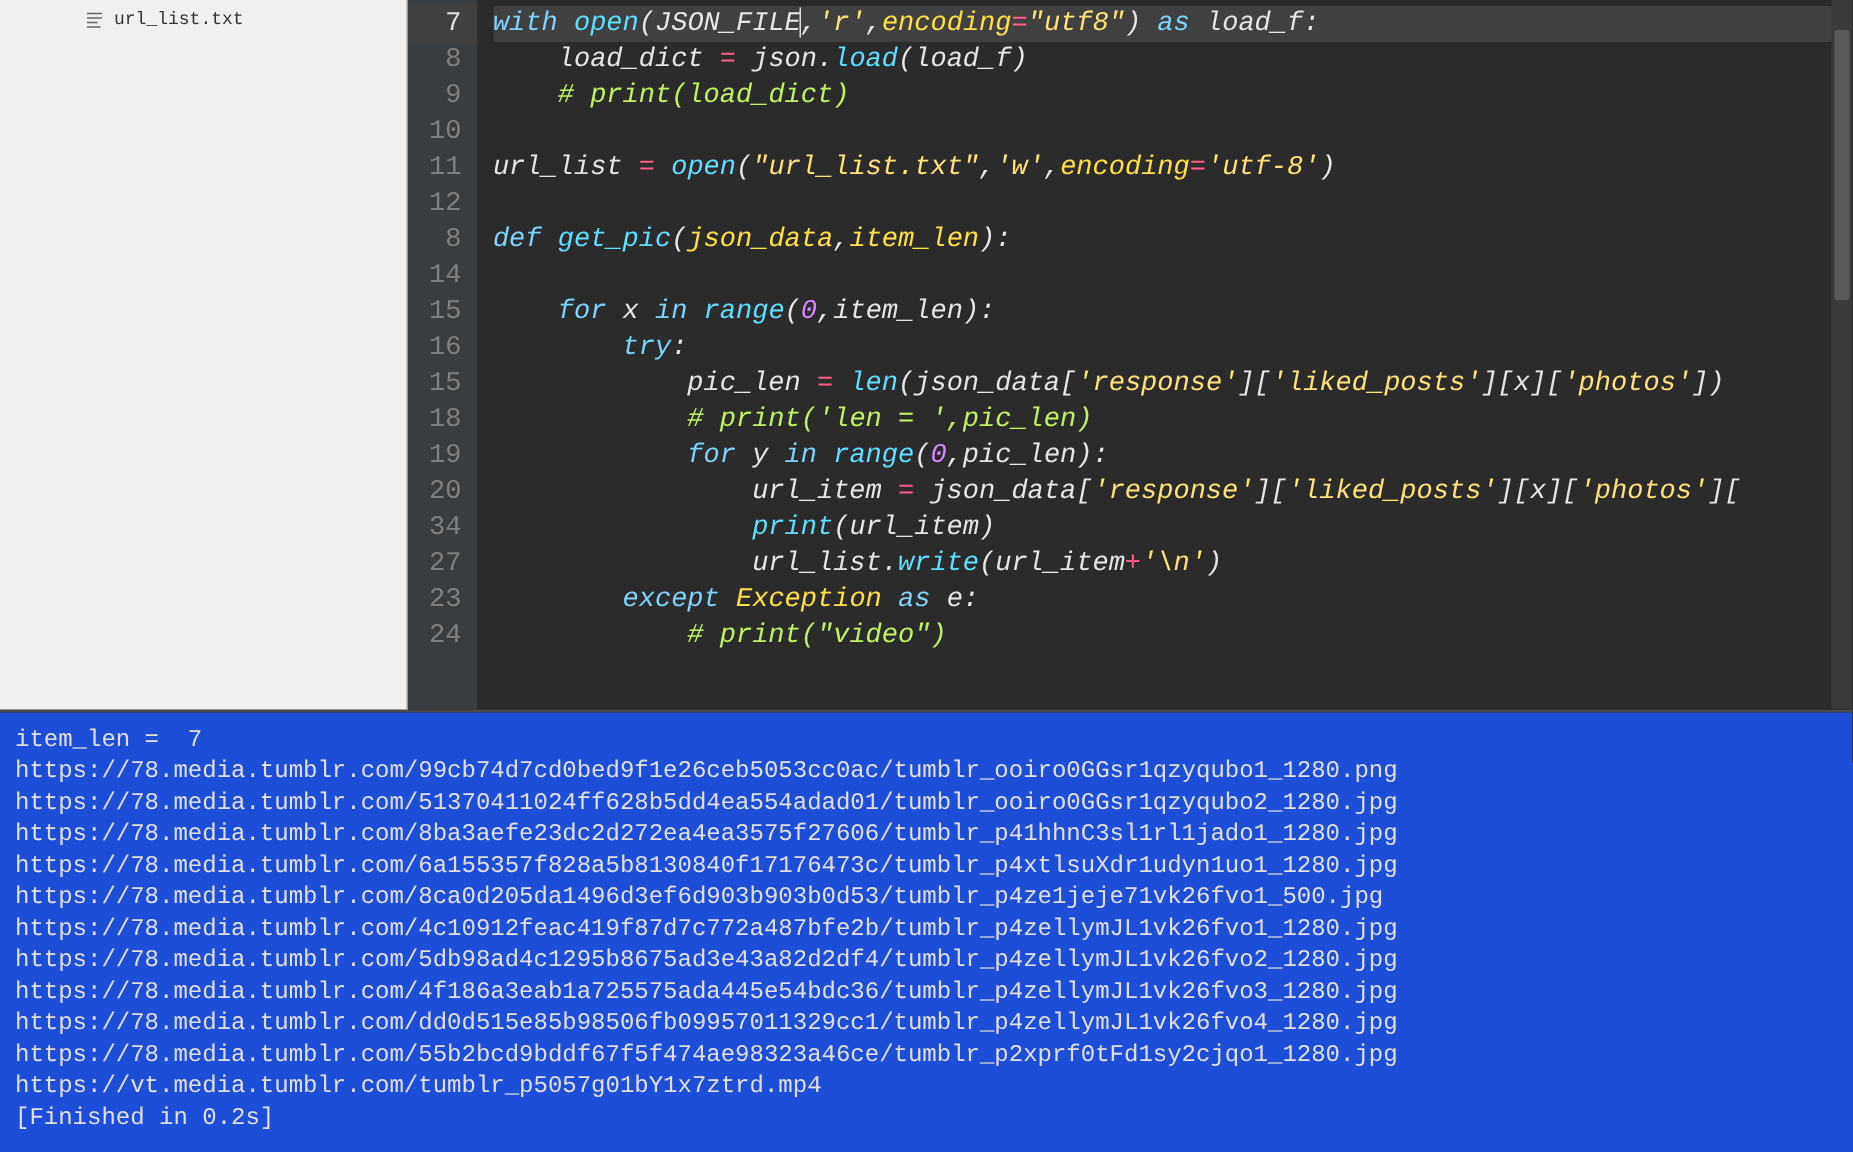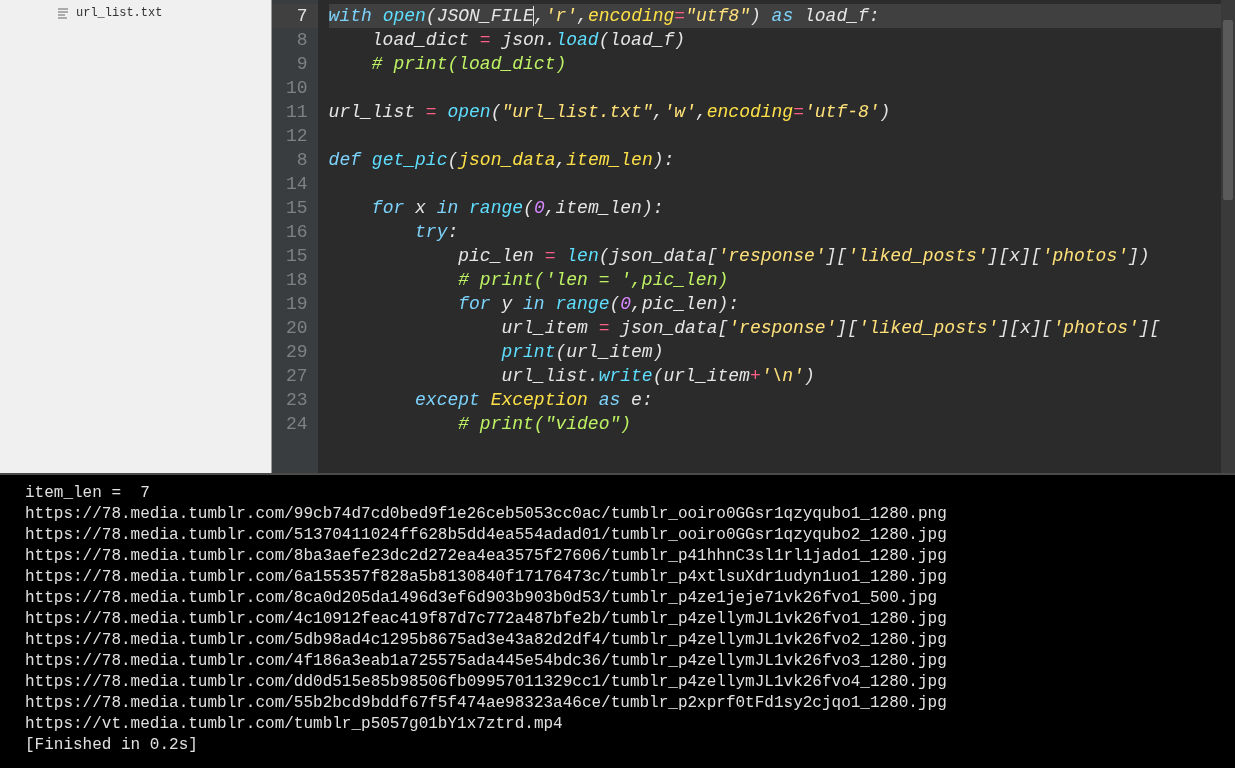--- a/index.html
+++ b/index.html
@@ -76,22 +76,22 @@
   .fn { color: #5fdfff; text-align: right; }       
   .num { color: #d787ff; }      
   .str { color: #ffe17a; }      
   .op { color: #ff5f87; }       
   .param { color: #fde047; font-style: italic; } 
   .nm { color: #e5e5e5; }       
   .cm { color: #bef264; }       
   .caret { border-left: 1px solid #ddd; margin-left:-1px; display:inline-block; height:20px; vertical-align:middle;}
   .output {
     flex: 1;
-    background: #000000;
-    padding: 8px 25px;
+    background: #1d4ed8;
+    padding: 8px 10px;
     font-size: 16px;
     line-height: 21px;
     color: #e0e0e0;
     white-space: pre;
     overflow: hidden;
   }
   .scrollbar-v {
     position: absolute;
     right: 0;
     top: 0;
@@ -137,21 +137,21 @@
         <div class="gutter-line">11</div>
         <div class="gutter-line">12</div>
         <div class="gutter-line">8</div>
         <div class="gutter-line">14</div>
         <div class="gutter-line">15</div>
         <div class="gutter-line">16</div>
         <div class="gutter-line">15</div>
         <div class="gutter-line">18</div>
         <div class="gutter-line">19</div>
         <div class="gutter-line">20</div>
-        <div class="gutter-line">29</div>
+        <div class="gutter-line">34</div>
         <div class="gutter-line">27</div>
         <div class="gutter-line">23</div>
         <div class="gutter-line">24</div>
       </div>
     <div class="code"><div class="code-line active-line"><span class="kw">with</span><span class="nm"> </span><span class="fn">open</span><span class="nm">(JSON_FILE</span><span class="caret"></span><span class="nm">,</span><span class="str">'r'</span><span class="nm">,</span><span class="param">encoding</span><span class="op">=</span><span class="str">"utf8"</span><span class="nm">) </span><span class="kw">as</span><span class="nm"> load_f:</span></div><div class="code-line"><span class="nm">    load_dict </span><span class="op">=</span><span class="nm"> json.</span><span class="fn">load</span><span class="nm">(load_f)</span></div><div class="code-line"><span class="nm">    </span><span class="cm"># print(load_dict)</span></div><div class="code-line"></div><div class="code-line"><span class="nm">url_list </span><span class="op">=</span><span class="nm"> </span><span class="fn">open</span><span class="nm">(</span><span class="str">"url_list.txt"</span><span class="nm">,</span><span class="str">'w'</span><span class="nm">,</span><span class="param">encoding</span><span class="op">=</span><span class="str">'utf-8'</span><span class="nm">)</span></div><div class="code-line"></div><div class="code-line"><span class="kw">def</span><span class="nm"> </span><span class="fn">get_pic</span><span class="nm">(</span><span class="param">json_data</span><span class="nm">,</span><span class="param">item_len</span><span class="nm">):</span></div><div class="code-line"></div><div class="code-line"><span class="nm">    </span><span class="kw">for</span><span class="nm"> x </span><span class="kw">in</span><span class="nm"> </span><span class="fn">range</span><span class="nm">(</span><span class="num">0</span><span class="nm">,item_len):</span></div><div class="code-line"><span class="nm">        </span><span class="kw">try</span><span class="nm">:</span></div><div class="code-line"><span class="nm">            pic_len </span><span class="op">=</span><span class="nm"> </span><span class="fn">len</span><span class="nm">(json_data[</span><span class="str">'response'</span><span class="nm">][</span><span class="str">'liked_posts'</span><span class="nm">][x][</span><span class="str">'photos'</span><span class="nm">])</span></div><div class="code-line"><span class="nm">            </span><span class="cm"># print('len = ',pic_len)</span></div><div class="code-line"><span class="nm">            </span><span class="kw">for</span><span class="nm"> y </span><span class="kw">in</span><span class="nm"> </span><span class="fn">range</span><span class="nm">(</span><span class="num">0</span><span class="nm">,pic_len):</span></div><div class="code-line"><span class="nm">                url_item </span><span class="op">=</span><span class="nm"> json_data[</span><span class="str">'response'</span><span class="nm">][</span><span class="str">'liked_posts'</span><span class="nm">][x][</span><span class="str">'photos'</span><span class="nm">][</span></div><div class="code-line"><span class="nm">                </span><span class="fn">print</span><span class="nm">(url_item)</span></div><div class="code-line"><span class="nm">                url_list.</span><span class="fn">write</span><span class="nm">(url_item</span><span class="op">+</span><span class="str">'\n'</span><span class="nm">)</span></div><div class="code-line"><span class="nm">        </span><span class="kw">except</span><span class="nm"> </span><span class="param">Exception</span><span class="nm"> </span><span class="kw">as</span><span class="nm"> e:</span></div><div class="code-line"><span class="nm">            </span><span class="cm"># print("video")</span></div></div>
     <div class="scrollbar-v">
       <div class="scrollbar-thumb"></div>
     </div>
   </div>
 

